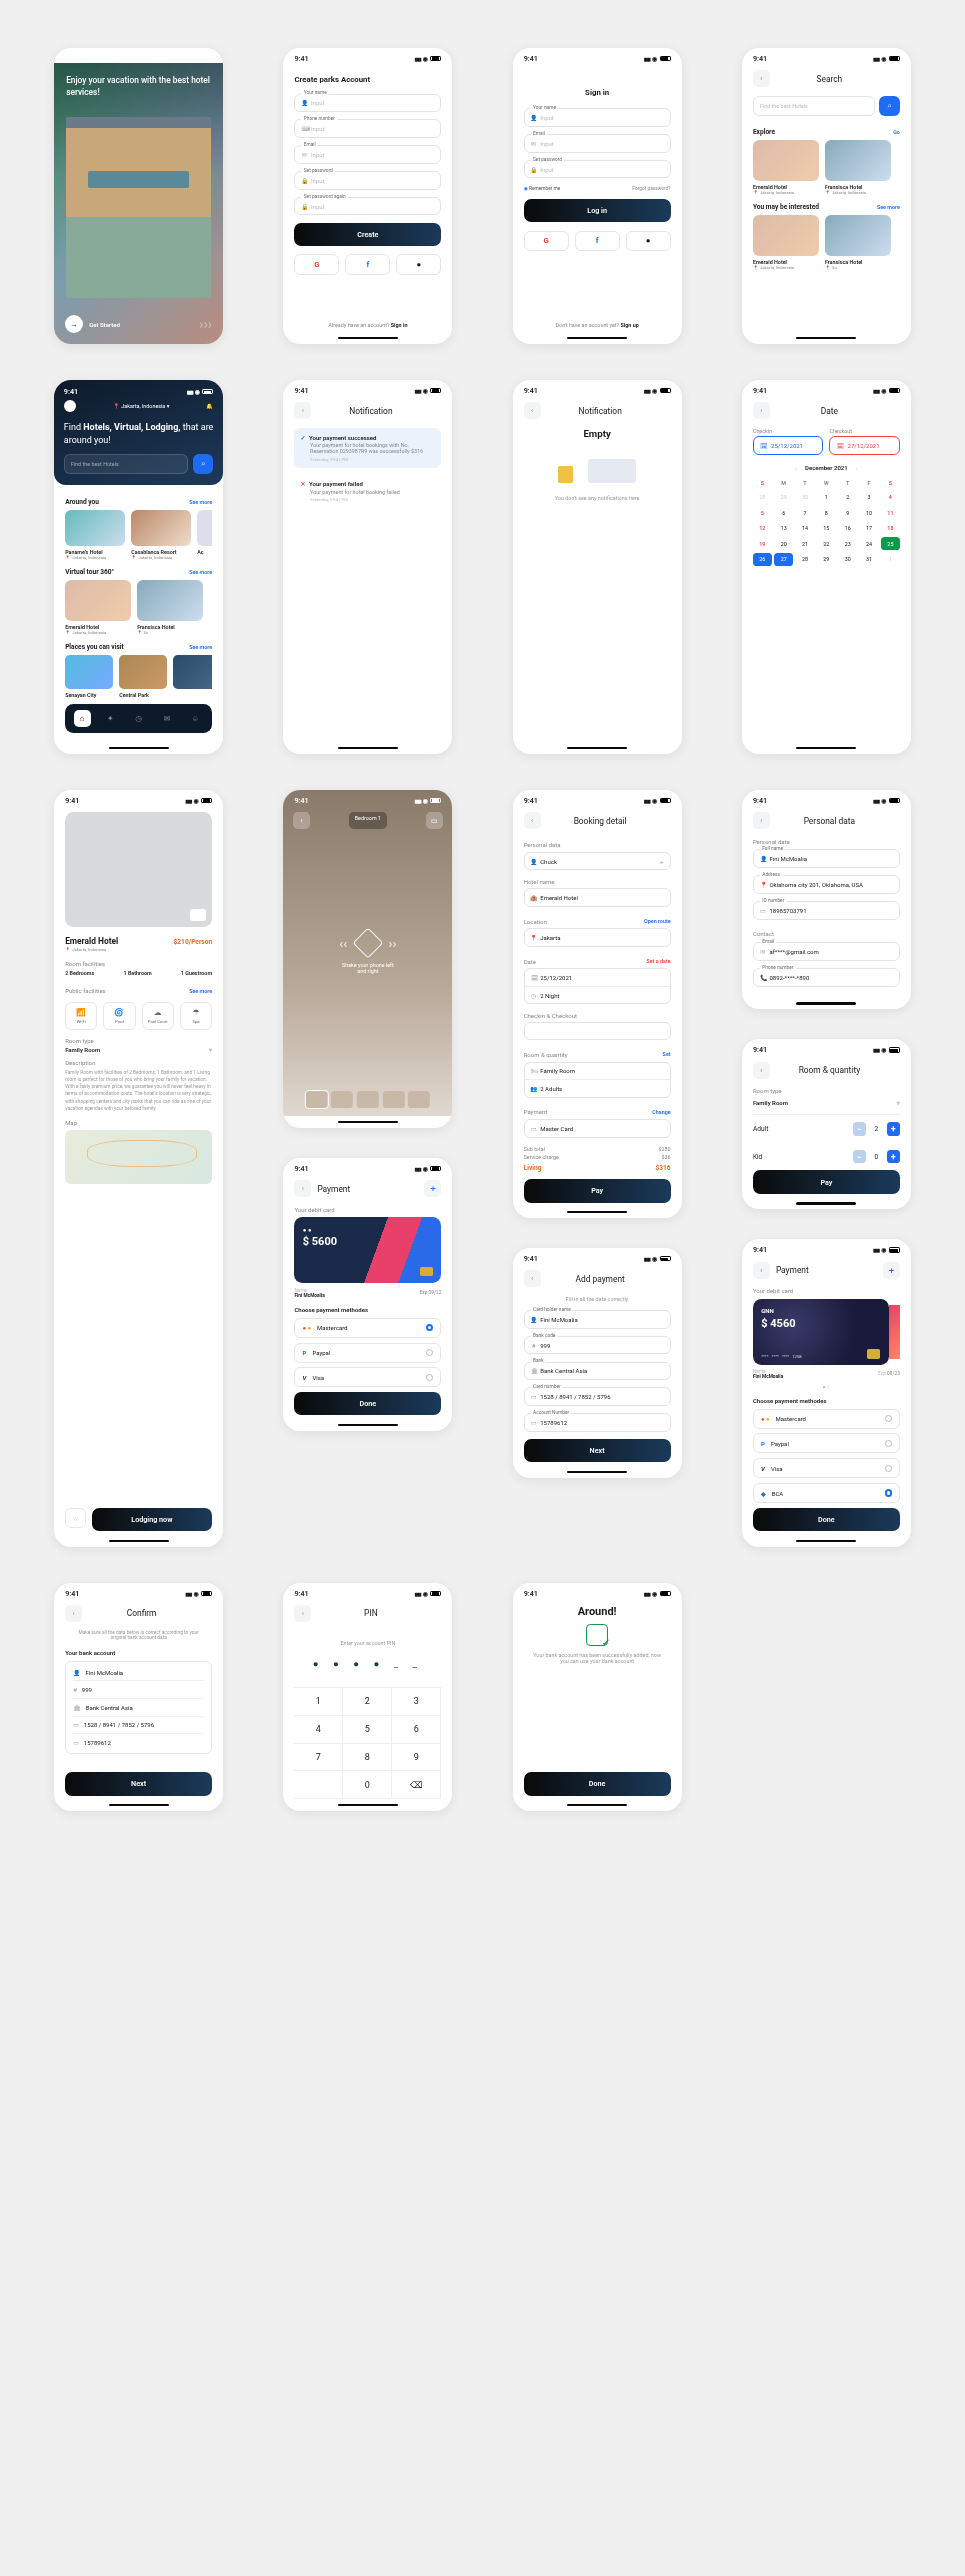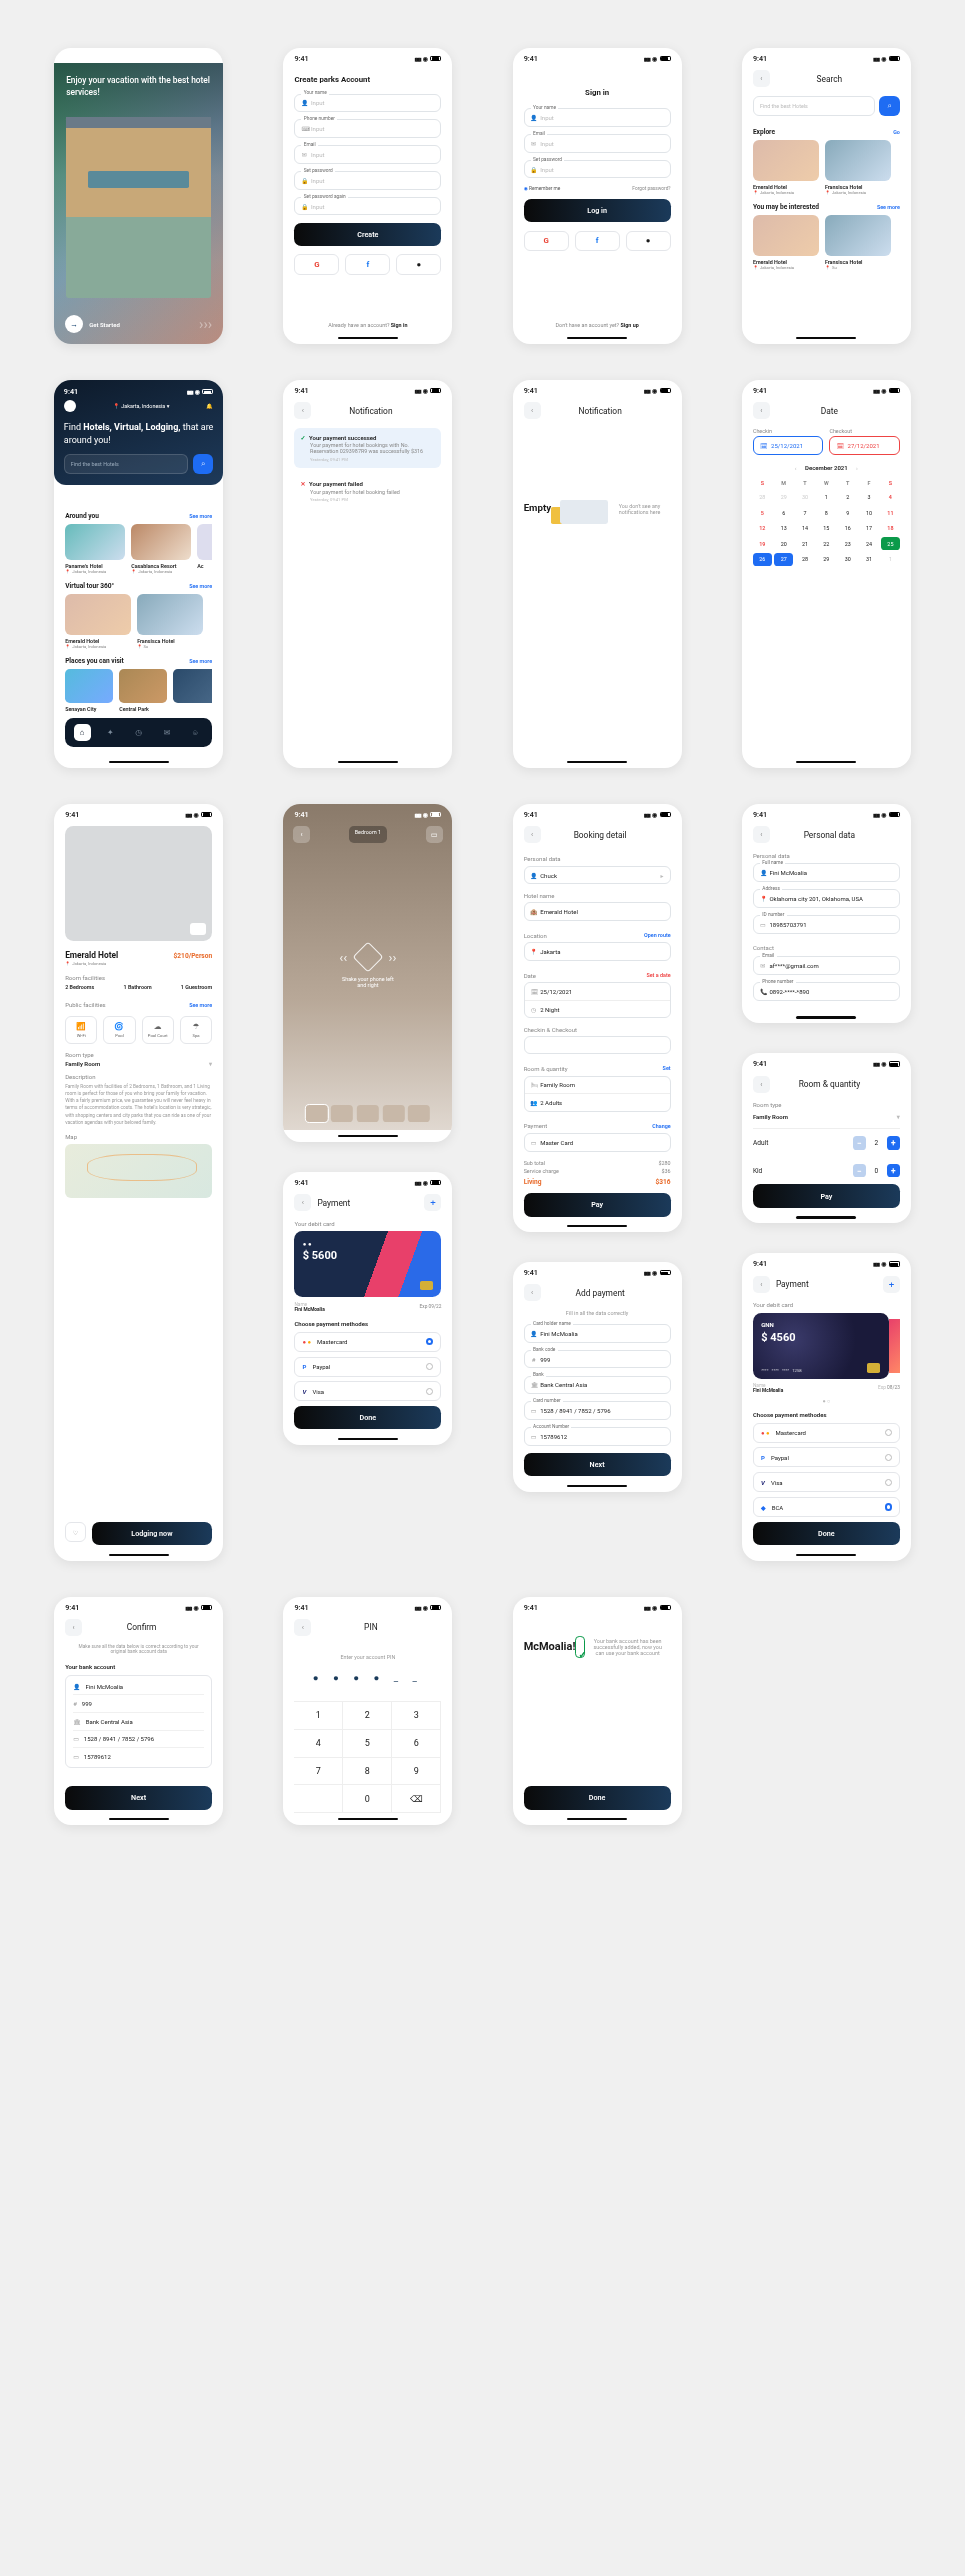--- a/index.html
+++ b/index.html
@@ -95,21 +95,21 @@
 .vr-center{width:22px;height:22px;border:1.2px solid #fff;transform:rotate(45deg);border-radius:3.6px}
 .thumbs{display:flex;gap:3.6px;position:absolute;bottom:8.4px;left:50%;transform:translateX(-50%)}
 .thumbs div{width:22px;height:17px;border-radius:3.6px;background:#c8b8a8}
 .thumbs div:first-child{outline:1.2px solid #fff}
 .cardblock{display:flex;flex-direction:column}
 .cardblock + .cardblock{margin-left:0}
 .heart{width:20.5px;height:20.5px;border:0.6px solid #e4e6ea;border-radius:6px;display:flex;align-items:center;justify-content:center;color:#888}
 .book-row{display:flex;gap:6px;margin-top:auto}
 .book-btn{flex:1;background:linear-gradient(90deg,#0a0a0a,#1b3a5a);color:#fff;border-radius:7.2px;padding:7.2px;text-align:center;font-size:7.2px;font-weight:600}
 .sr-row{display:flex;gap:4.8px;margin-bottom:8.4px}
-.empty-box{flex:1;display:flex;flex-direction:row;align-items:center;justify-content:flex-start;text-align:center}
+.empty-box{flex:1;display:flex;flex-direction:column;align-items:center;justify-content:flex-start;text-align:center}
 .price{color:#e86a2a;font-weight:700}
 .place-strip{display:flex;gap:6px;overflow:hidden}
 .place-strip .p{flex:0 0 48px}
 .place-strip .p .pi{height:34px;border-radius:4.8px}
 .gray-well{height:115px;background:#d8dadc;border-radius:8.4px;margin-bottom:8.4px;position:relative}
 .gray-well .sm{position:absolute;right:6px;bottom:6px;width:15.7px;height:12px;background:#fff;border-radius:3px}
 </style>
 </head>
 <body>
 
@@ -323,21 +323,21 @@
     <span style="width:12px;height:12px;background:#fff;border-radius:50%;display:inline-block"></span>
     <span>📍 <span>Jakarta, Indonesia</span> ▾</span>
     <span>🔔</span>
   </div>
   <div class="hh-title"><span>Find </span><b>Hotels, Virtual, Lodging,</b><span> that are around you!</span></div>
   <div class="sr-row" style="margin-bottom:0">
     <div class="search-box" style="background:rgba(255,255,255,.08);border-color:rgba(255,255,255,.15);color:#9ab">Find the best Hotels</div>
     <div class="search-btn">⌕</div>
   </div>
 </div>
-<div class="content" style="padding-top:23px">
+<div class="content" style="padding-top:9px">
   <div class="sec-head">
             <h4>Around you</h4>
             <span class="link-sm">See more</span>
           </div>
   <div class="cards-h">
     <div class="cardblock">
               <div class="cardimg" style="width:60px;height:36px;background:linear-gradient(135deg,#6bb,#cde)"></div>
               <div class="cardcap">Paname's Hotel</div>
               <div class="cardloc">📍 <span>Jakarta, Indonesia</span></div>
             </div>
@@ -1071,21 +1071,21 @@
         <div class="statusbar">
           <span>9:41</span>
           <span class="sb-right">
             <span class="sig"></span>
             <span class="wifi"></span>
             <span class="bat"></span>
           </span>
         </div>
 <div class="content">
   <div class="empty-box">
-    <h3 style="font-size:11px;font-weight:700">McMoalia!</h3>
+    <h3 style="font-size:11px;font-weight:700">Around!</h3>
     <div class="rcpt"></div>
     <div style="font-size:5.4px;color:#999;text-align:center;padding:0 6px">Your bank account has been successfully added, now you can use your bank account</div>
   </div>
   <div style="flex:2"></div>
   <div class="btn-dark">Done</div>
 </div>
         <div class="homebar"></div>
       </div>
 
 <div></div>

